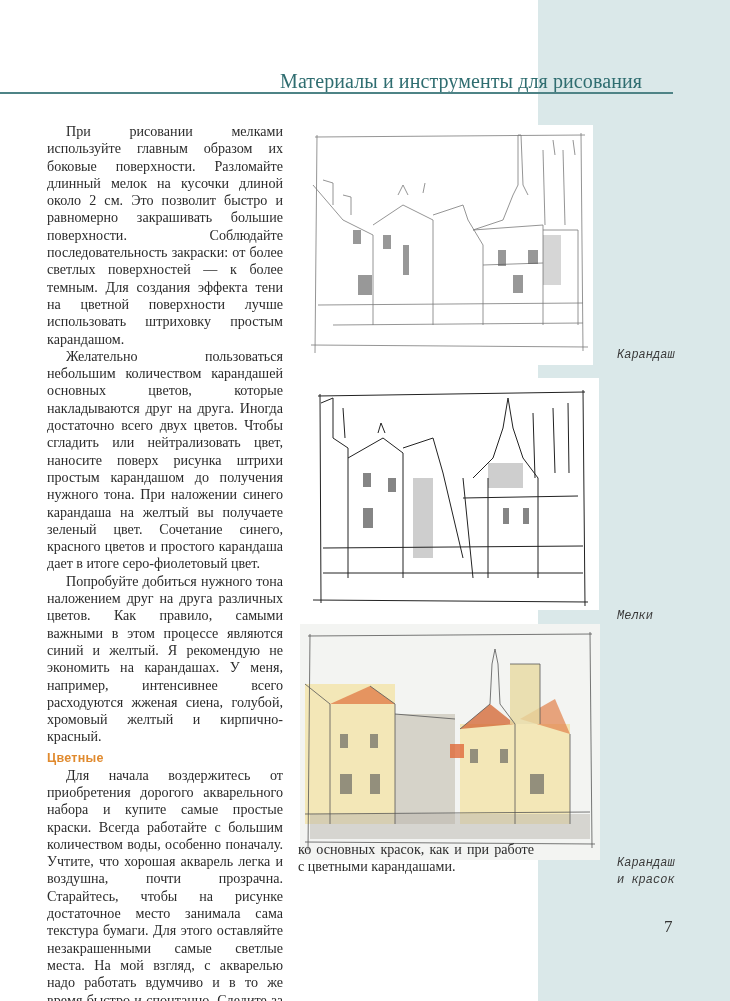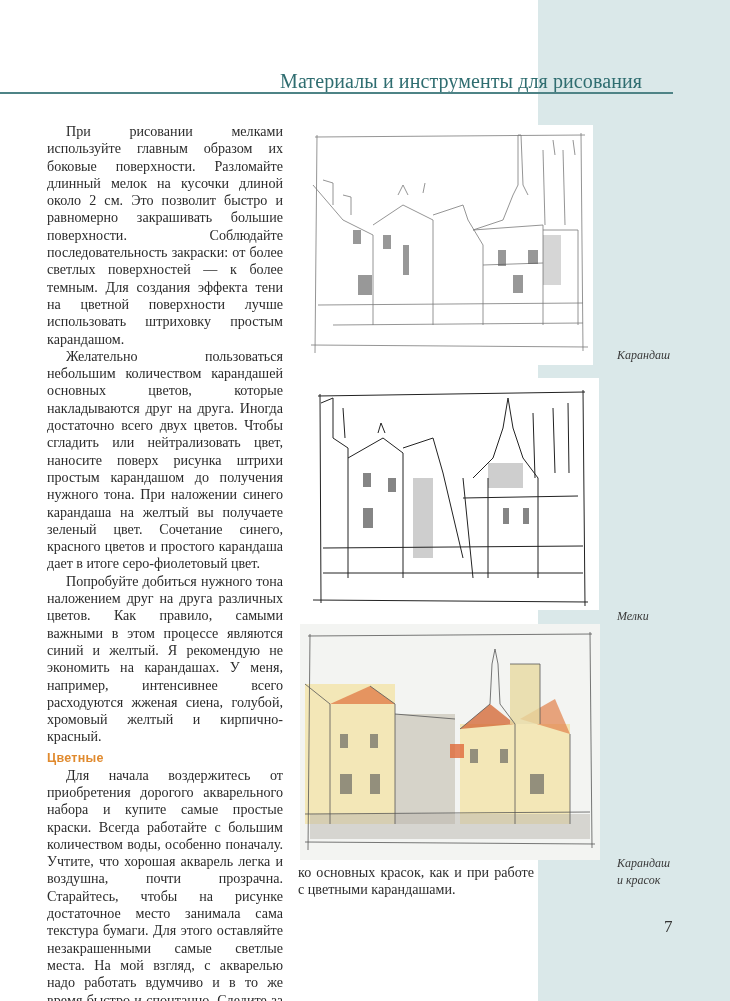--- a/index.html
+++ b/index.html
@@ -28,34 +28,34 @@
   }
   .text-col h3 {
     margin:0; font-family:"Liberation Sans", "DejaVu Sans", sans-serif;
     font-size:12.5px; font-weight:bold; color:#e08a2e; line-height:17px;
     letter-spacing:0.3px;
   }
   .text-col p { margin:0; text-indent:19px; }
   .text-col h3 + p { margin-top:0; }
   .text-col p + h3 { margin-top:4px; }
   .cont-text {
-    position:absolute; left:298px; top:864px; width:236px;
+    position:absolute; left:298px; top:841px; width:236px;
     font-size:14.1px; line-height:17.3px; text-align:justify;
     text-align-last:left;
   }
   .figure {
     position:absolute; background:#fff;
   }
   .figure svg { display:block; width:100%; height:100%; }
   .fig1 { left:303px; top:125px; width:290px; height:240px; }
   .fig2 { left:303px; top:378px; width:296px; height:232px; }
   .fig3 { left:300px; top:624px; width:300px; height:236px; background:#f3f4f2; }
   .caption {
     position:absolute; left:617px;
-    font-family:Liberation Serif, serif; font-style:italic;
+    font-family:Liberation Mono, monospace; font-style:italic;
     font-size:12px; color:#3a3a3a; line-height:17px;
   }
   .page-num {
     position:absolute; left:664px; top:917px;
     font-family:"Liberation Serif", serif; font-size:17px; color:#333;
   }
 </style>
 </head>
 <body>
 

